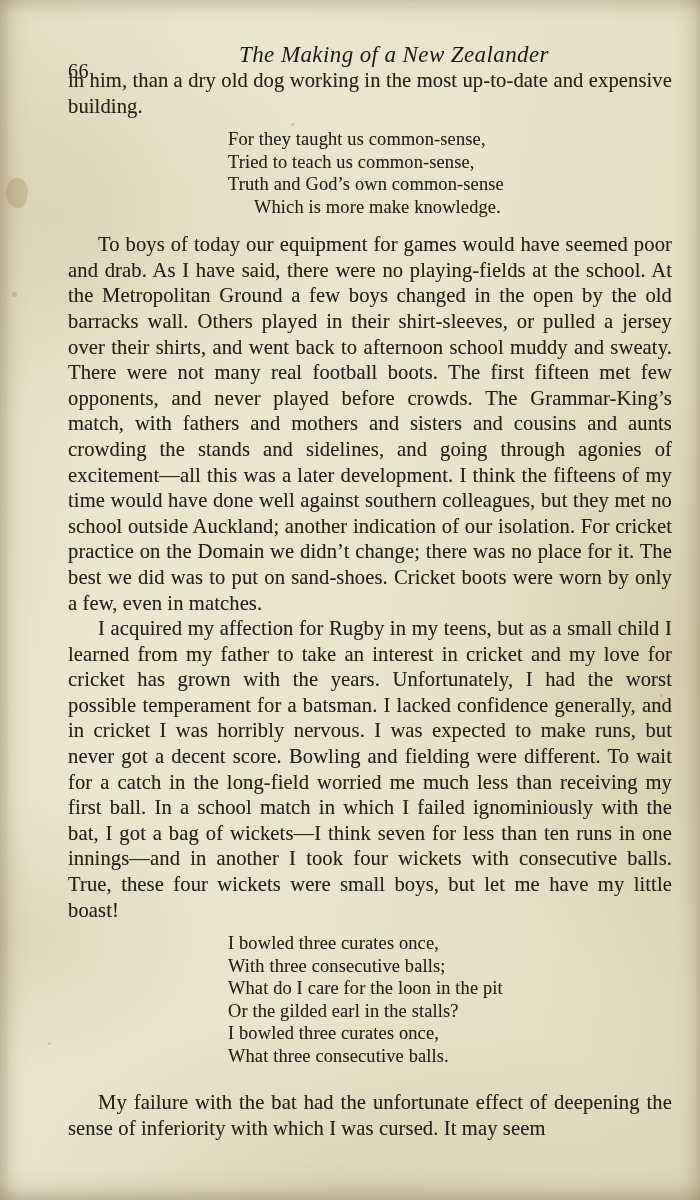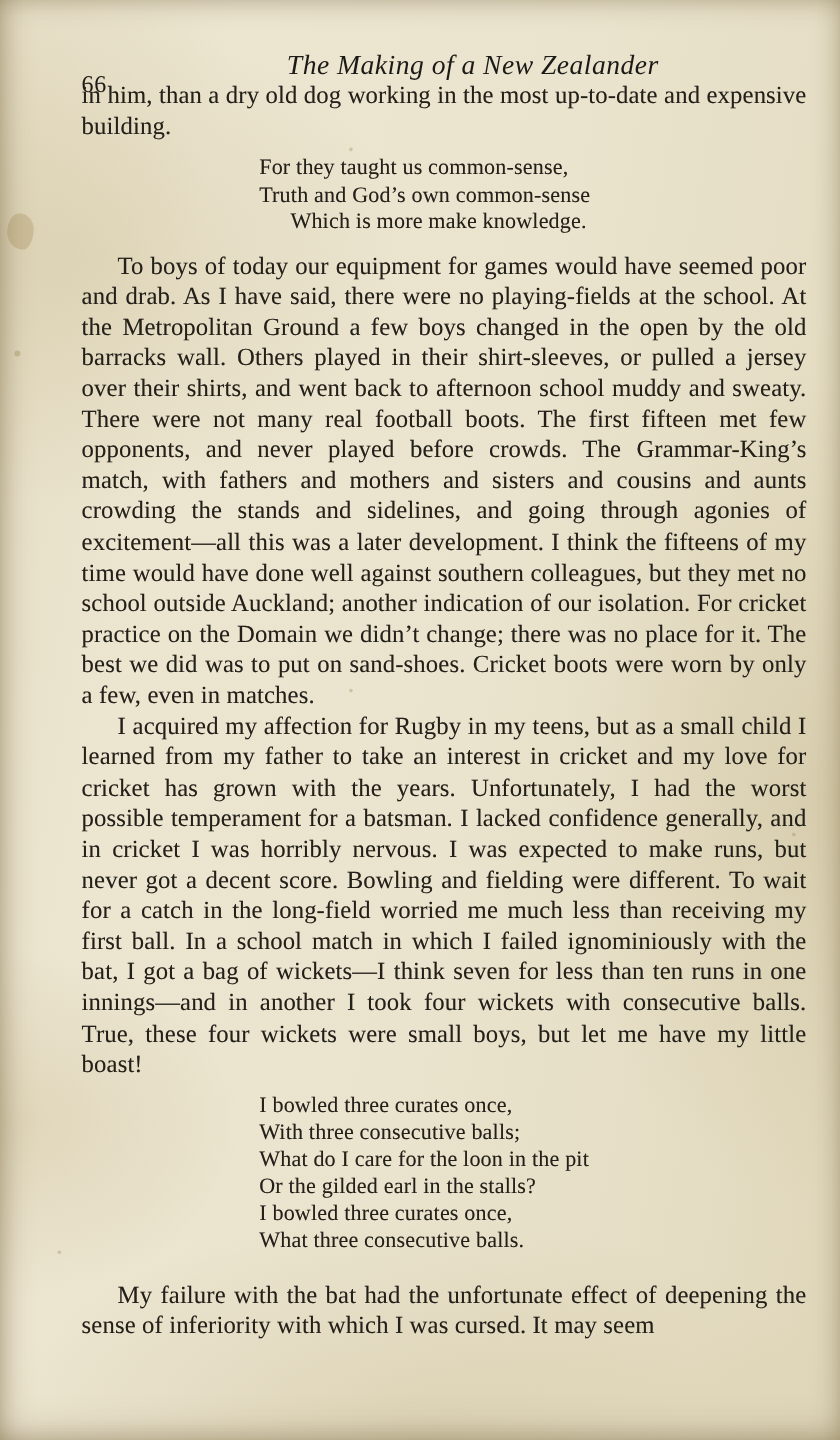--- a/index.html
+++ b/index.html
@@ -101,21 +101,21 @@
   p.indent { text-indent: 30px; }
   p.cont { text-indent: 0; }
 
   .verse {
     margin: 9px 0 9px 0;
     padding-left: 148px;
     font-size: 18.4px;
     line-height: 22.5px;
     letter-spacing: 0.15px;
   }
-  .verse div { white-space: pre; }
+  .verse div { white-space: pre; margin-left: 12px; }
   .verse .ctr { padding-left: 26px; }
 
   .gap-sm { height: 5px; }
   .gap-md { height: 14px; }
 
   
   .body p, .verse div {
     color: #231f19;
     text-shadow: 0 0 0.4px rgba(35,31,25,0.35);
   }
@@ -139,20 +139,21 @@
     <div class="folio">66</div>
     <div class="booktitle">The Making of a New Zealander</div>
   </div>
 
   <div class="body">
 
     <p class="para cont">in him, than a dry old dog working in the most up-to-date and expensive building.</p>
 
     <div class="verse">
       <div>For they taught us common-sense,</div>
+      <div>Tried to teach us common-sense,</div>
       <div>Truth and God’s own common-sense</div>
       <div class="ctr">Which is more make knowledge.</div>
     </div>
 
     <div class="gap-sm"></div>
 
     <p class="para indent">To boys of today our equipment for games would have seemed poor and drab. As I have said, there were no playing-fields at the school. At the Metropolitan Ground a few boys changed in the open by the old barracks wall. Others played in their shirt-sleeves, or pulled a jersey over their shirts, and went back to afternoon school muddy and sweaty. There were not many real football boots. The first fifteen met few opponents, and never played before crowds. The Grammar-King’s match, with fathers and mothers and sisters and cousins and aunts crowding the stands and sidelines, and going through agonies of excitement—all this was a later development. I think the fifteens of my time would have done well against southern colleagues, but they met no school outside Auckland; another indication of our isolation. For cricket practice on the Domain we didn’t change; there was no place for it. The best we did was to put on sand-shoes. Cricket boots were worn by only a few, even in matches.</p>
 
     <p class="para indent">I acquired my affection for Rugby in my teens, but as a small child I learned from my father to take an interest in cricket and my love for cricket has grown with the years. Unfortunately, I had the worst possible temperament for a batsman. I lacked confidence generally, and in cricket I was horribly nervous. I was expected to make runs, but never got a decent score. Bowling and fielding were different. To wait for a catch in the long-field worried me much less than receiving my first ball. In a school match in which I failed ignominiously with the bat, I got a bag of wickets—I think seven for less than ten runs in one innings—and in another I took four wickets with consecutive balls. True, these four wickets were small boys, but let me have my little boast!</p>
 

